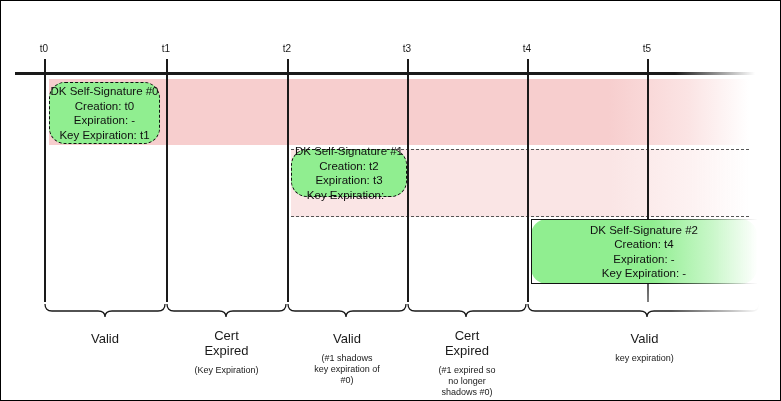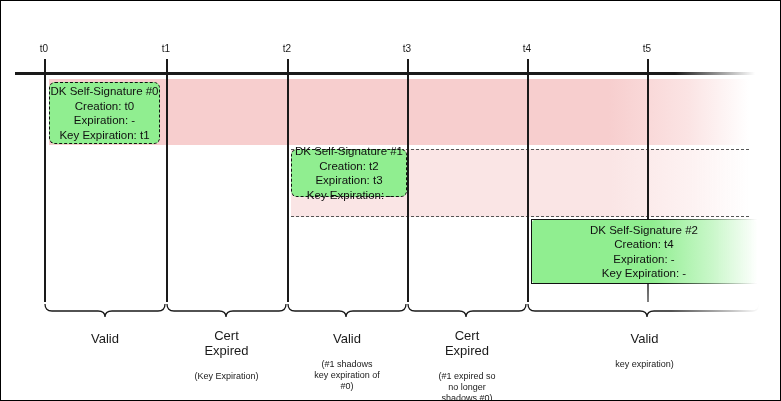--- a/index.html
+++ b/index.html
@@ -75,21 +75,21 @@
     background: linear-gradient(to right,
         #fae5e5 0px, #fae5e5 320px, #fdf2f2 400px, rgba(253,245,245,0) 458px);
     border-top: 1px dashed #555;
     border-bottom: 1px dashed #555;
     box-sizing: border-box;
   }
 
   
   .sigbox {
     position: absolute;
-    border-radius: 6px;
+    border-radius: 16px;
     text-align: center;
     font-size: 11.5px;
     line-height: 14.5px;
     color: #101010;
     display: flex;
     flex-direction: column;
     justify-content: center;
     align-items: center;
     box-sizing: border-box;
     padding: 16px 6px;
@@ -155,21 +155,21 @@
     font-size: 12.5px;
     line-height: 15px;
     color: #1a1a1a;
   }
   .period-label .main {
     font-size: 13px;
   }
   .period-label .note {
     font-size: 9px;
     line-height: 11px;
-    margin-top: 13px;
+    margin-top: 7px;
     color: #1a1a1a;
   }
 </style>
 </head>
 <body>
 
 <div id="canvas">
 
   <div class="band band-0"></div>
   <div class="band band-1"></div>

